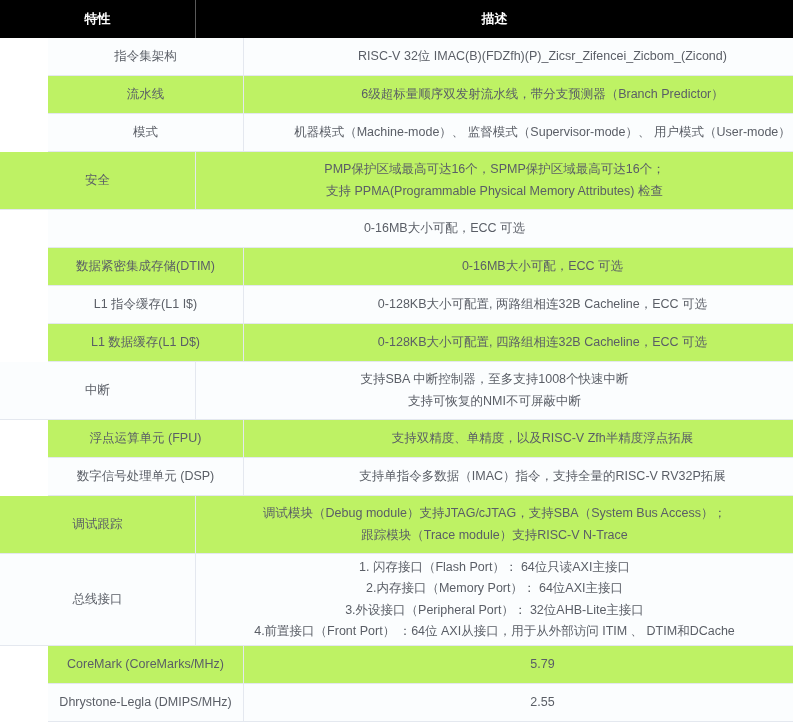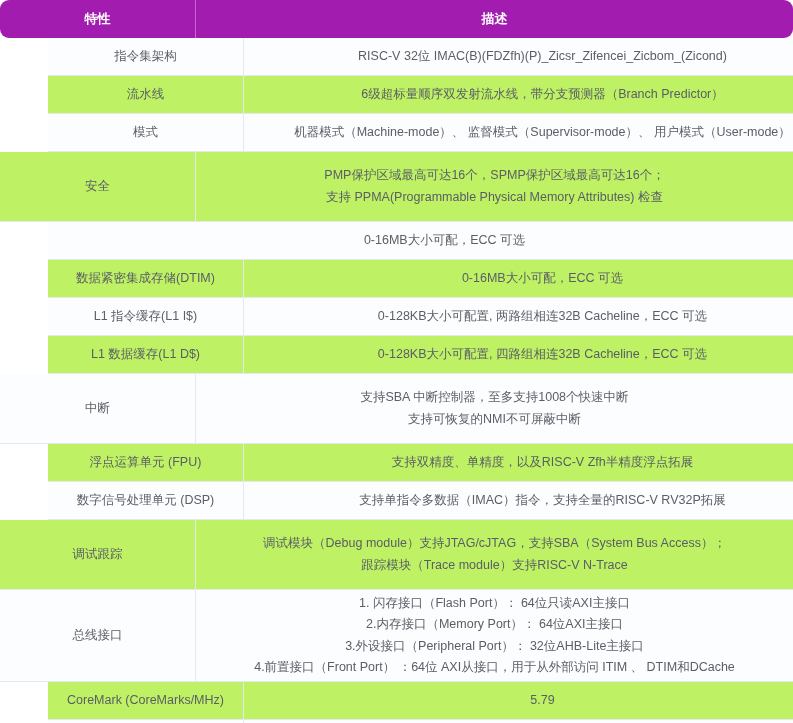--- a/index.html
+++ b/index.html
@@ -13,22 +13,21 @@
     height: 723px;
     overflow: hidden;
     background: #ffffff;
   }
   .row, .header-row {
     display: flex;
     width: 100%;
   }
   .header-row {
     height: 38px;
-    background: #a21caf;
-    border-radius: 9px;
+    background: #000000;
   }
   .header-cell {
     color: #ffffff;
     font-weight: bold;
     font-size: 13px;
     display: flex;
     align-items: center;
     justify-content: center;
   }
   .header-row .col-feature {
@@ -43,21 +42,21 @@
     flex: 1 1 auto;
   }
   .row {
     background: #fbfdfe;
     border-bottom: 1px solid #e4e8ef;
   }
   .row.alt {
     background: #bef264;
   }
   .row.h1 { height: 38px; margin-left: 48px; }
-  .row.h2 { height: 70px; justify-content: center; }
+  .row.h2 { height: 58px; justify-content: center; }
   .row.h4 { height: 92px; }
   .cell {
     display: flex;
     flex-direction: column;
     align-items: center;
     justify-content: center;
     text-align: center;
     color: #5a5e66;
     font-size: 12.5px;
   }

